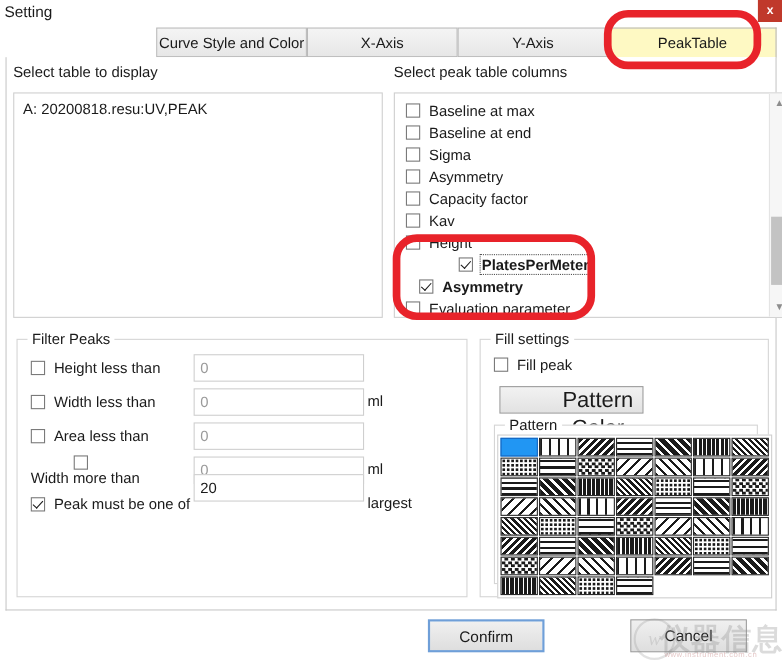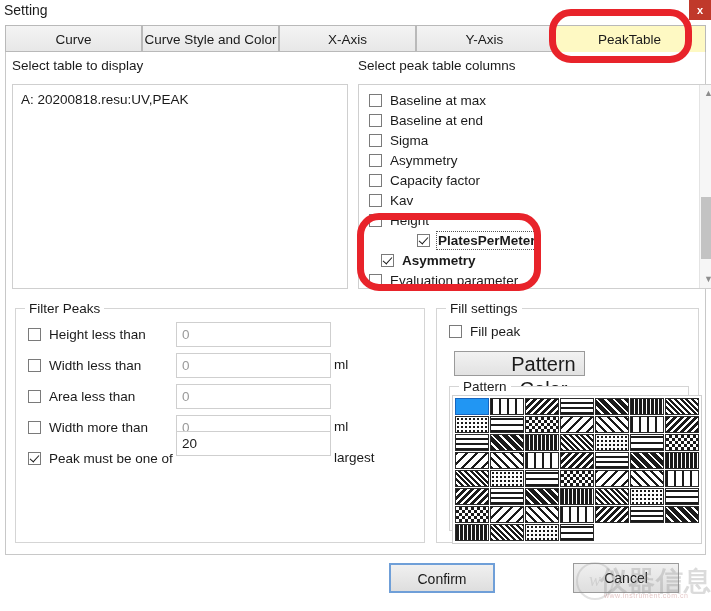--- a/index.html
+++ b/index.html
@@ -307,21 +307,20 @@
 </style>
 </head>
 <body>
 
 <div class="titlebar">
   <div class="title-text">Setting</div>
   <div class="close-btn">x</div>
 </div>
 
 <div class="tabstrip" id="tabstrip">
-    <div class="tab" style="left: 0px; width: 137px;">Curve</div>
     <div class="tab" style="left: 137px; width: 137px;">Curve Style and Color</div>
     <div class="tab" style="left: 411px; width: 137px;">Y-Axis</div>
     <div class="tab" style="left: 274px; width: 137px;">X-Axis</div>
     <div class="tab selected" style="left: 548px; width: 153px;">PeakTable</div>
   </div>
 
 <div class="panel">
 
   <div class="section-label" style="left:6px; top:6px;">Select table to display</div>
 
@@ -393,21 +392,21 @@
           <span class="cb"></span>
           <span class="filter-label">Width less than</span>
         </div>
         <input type="text" class="filter-input placeholderish" value="0" placeholder="0" style="left: 160px; top: 44px; width: 155px;">
         <div class="unit" style="left: 318px; top: 48px;">ml</div>
         <div class="filter-row" style="top: 74px;">
           <span class="cb"></span>
           <span class="filter-label">Area less than</span>
         </div>
         <input type="text" class="filter-input placeholderish" value="0" placeholder="0" style="left: 160px; top: 75px; width: 155px;">
-        <div class="filter-row" style="top: 105px;">
+        <div class="filter-row" style="top: 105px; flex-direction: column;">
           <span class="cb"></span>
           <span class="filter-label">Width more than</span>
         </div>
         <input type="text" class="filter-input placeholderish" value="0" placeholder="0" style="left: 160px; top: 106px; width: 155px;">
         <div class="unit" style="left: 318px; top: 110px;">ml</div>
         <div class="filter-row" style="top: 136px;">
           <span class="cb checked"></span>
           <span class="filter-label">Peak must be one of</span>
         </div>
         <input type="text" class="filter-input" value="20" placeholder="0" style="left: 160px; top: 122px; width: 155px;">

